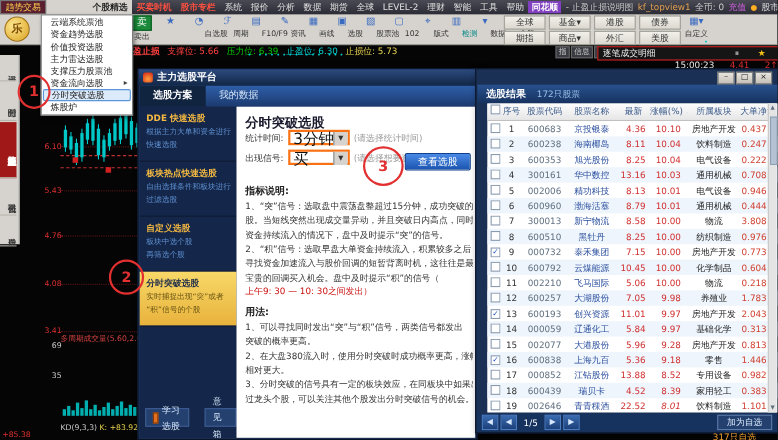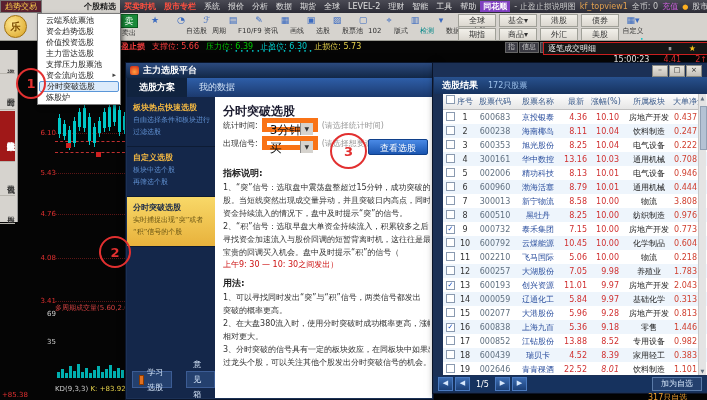--- a/index.html
+++ b/index.html
@@ -95,22 +95,22 @@
   .module.sel{background:linear-gradient(#f8d868,#e8b23c);}
   .module.sel .mt{color:#1a2a4a;}
   .module.sel .md{color:#6a5514;}
   .dfoot{position:absolute;left:5px;bottom:10px;display:flex;gap:14px;}
   .dfbtn{height:15px;line-height:15px;padding:0 6px;background:#24406e;border:1px solid #3c5c94;
          color:#d8e8fc;font-size:8px;display:flex;align-items:center;gap:3px;}
   .book{width:6px;height:8px;background:#e07020;border:1px solid #8a3a00;}
   .dcontent{position:absolute;left:89px;top:34px;right:1px;bottom:1px;background:#fff;color:#222;overflow:hidden;}
   .dhead{position:absolute;left:8px;top:6px;font-size:12px;font-weight:bold;color:#1a1a2e;}
   .frow{position:absolute;left:8px;display:flex;align-items:center;gap:4px;font-size:8px;color:#333;white-space:nowrap;}
-  .selbox{width:56px;height:14px;border:5px solid #f97316;background:#fff;position:relative;
-          line-height:14px;padding-left:3px;box-sizing:border-box;font-size:12px;color:#111;}
+  .selbox{width:56px;height:14px;border:2px solid #f97316;background:#fff;position:relative;
+          line-height:14px;padding-left:3px;box-sizing:border-box;font-size:14px;color:#111;}
   .selbox::after{content:"▼";position:absolute;right:0;top:0;width:12px;height:12px;background:#d6d3ce;
           border-left:1px solid #8a8a8a;font-size:6px;text-align:center;line-height:12px;color:#333;}
   .hint{color:#999;font-size:8px;max-width:100px;overflow:hidden;}
   .viewbtn{position:absolute;left:153px;top:42px;width:60px;height:16px;line-height:16px;text-align:center;
           background:linear-gradient(#4a8ae6,#1a55b0);color:#fff;font-size:9px;border:1px solid #10408a;
           border-radius:2px;box-sizing:border-box;}
   .sect{position:absolute;left:8px;font-weight:bold;font-size:9px;color:#222;}
   .plines{position:absolute;left:8px;right:2px;font-size:8px;color:#333;}
   .plines div{height:13px;line-height:13px;white-space:nowrap;overflow:hidden;}
   .rednote{position:absolute;left:8px;font-size:8px;color:#cc1010;white-space:nowrap;}
@@ -369,20 +369,25 @@
       <span class="flame"></span>
       <span class="t">主力选股平台</span>
     </div>
     <div class="dtabs">
       <div class="dtab active">选股方案</div>
       <div class="dtab">我的数据</div>
     </div>
     <div class="dleft">
       <div id="modules">
           <div class="module">
+            <div class="mt">DDE 快速选股</div>
+            <div class="md">根据主力大单和资金进行</div>
+            <div class="md">快速选股</div>
+          </div>
+          <div class="module">
             <div class="mt">板块热点快速选股</div>
             <div class="md">自由选择条件和板块进行</div>
             <div class="md">过滤选股</div>
           </div>
           <div class="module">
             <div class="mt">自定义选股</div>
             <div class="md">板块中选个股</div>
             <div class="md">再筛选个股</div>
           </div>
           <div class="module sel">

